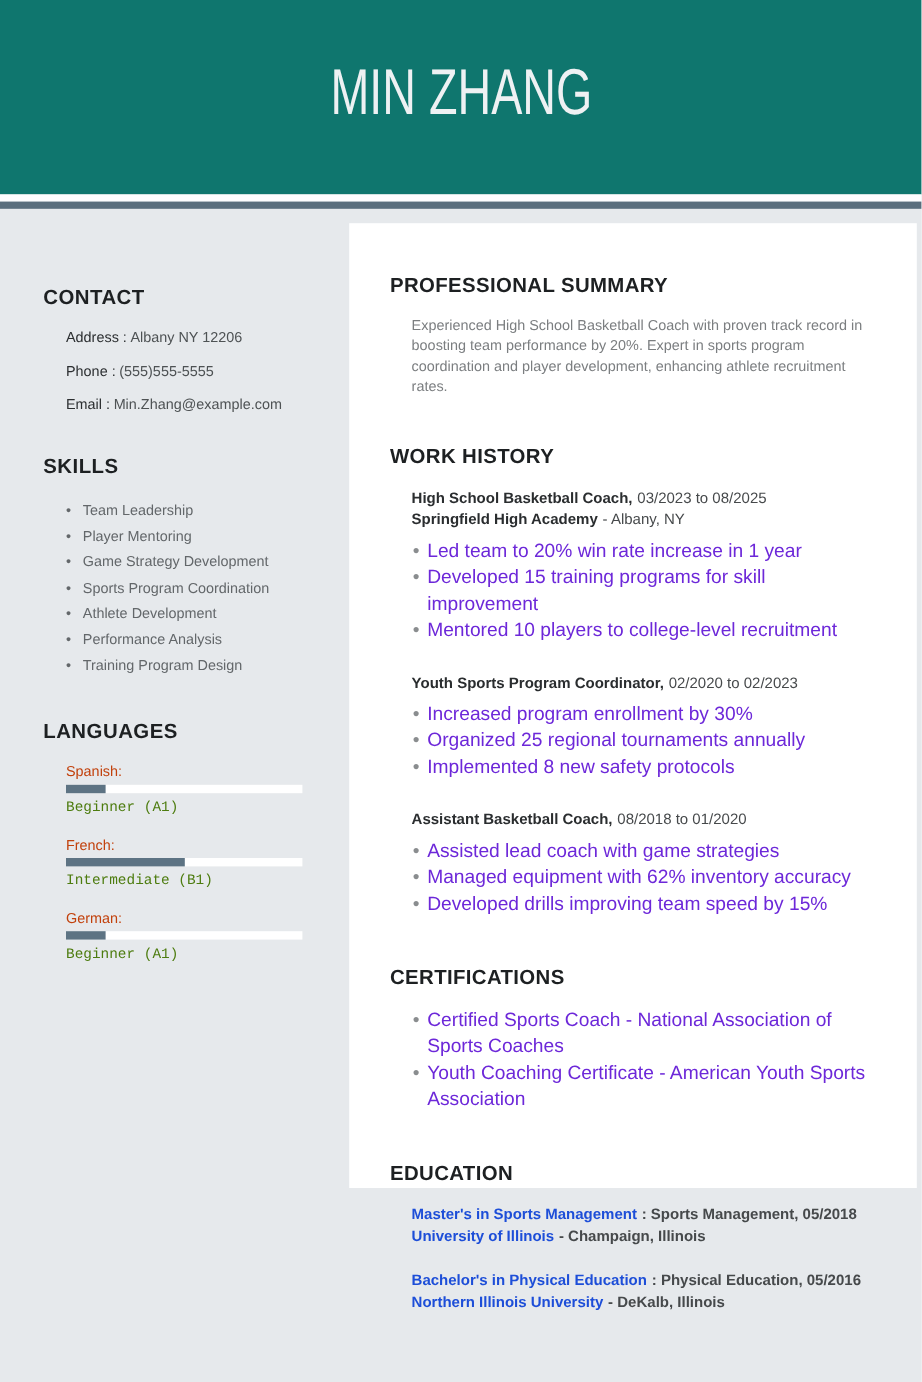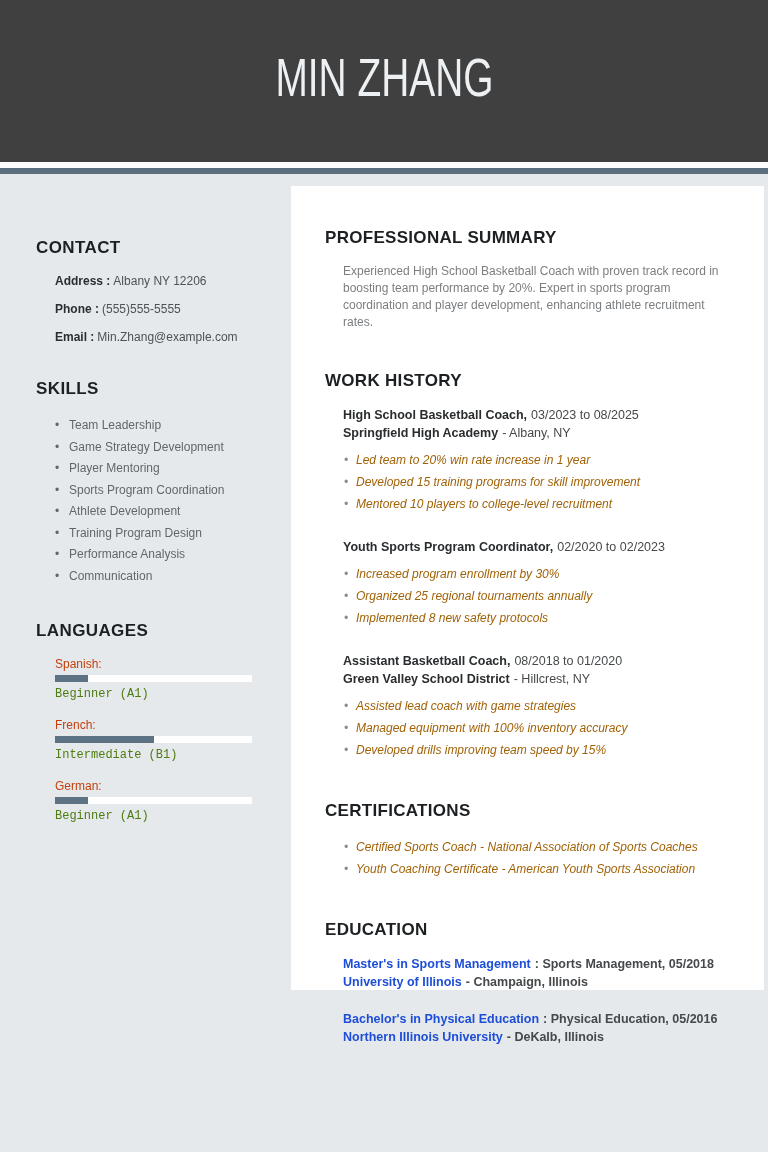--- a/index.html
+++ b/index.html
@@ -5,42 +5,42 @@
   html,body { margin:0; padding:0; }
   .page {
     position:relative; width:768px; height:1152px;
     background:#e6e9ec; overflow:hidden;
     font-family:"Liberation Sans", sans-serif;
     -webkit-font-smoothing:antialiased;
   }
   
   .header {
     position:absolute; top:0; left:0; width:768px; height:162px;
-    background:#404040; display:flex; align-items:center; justify-content:center;
+    background:#0f766e; display:flex; align-items:center; justify-content:center;
   }
   .name {
     margin-top:-8px;
     font-size:54px; font-weight:400; color:#eef1f3;
     letter-spacing:0px; transform:scaleX(0.72); transform-origin:center;
     white-space:nowrap;
   }
   .stripe-white { position:absolute; top:162px; left:0; width:768px; height:6px; background:#fdfdfe; }
   .stripe-slate { position:absolute; top:168px; left:0; width:768px; height:6px; background:#5a6e7d; }
 
   
   .sidebar {
     position:absolute; left:0; top:180px; width:291px; height:978px;
     box-sizing:border-box; padding:58px 18px 0 36px;
   }
   .side-heading {
     font-size:17px; font-weight:700; color:#1d2022;
     letter-spacing:0.4px; margin:0 0 16px 0;
   }
   .contact-row { margin:0 0 13px 19px; font-size:12px; line-height:15px; }
-  .contact-label { font-weight:700; color:#2b2e30; }
+  .contact-label { font-weight:400; color:#2b2e30; }
   .contact-value { color:#4e5254; margin-left:3px; }
 
   .section-gap { margin-top:34px; }
 
   .skill-list { list-style:none; margin:0 0 0 19px; padding:0; }
   .skill-item {
     position:relative; padding-left:14px; font-size:12px; color:#63676a;
     line-height:21.5px;
   }
   .skill-item::before { content:"•"; position:absolute; left:0; color:#63676a; }
@@ -65,23 +65,22 @@
     line-height:17px;
   }
   .main-section { margin-bottom:40px; }
 
   .job { margin:0 0 23px 18px; }
   .job-line { font-size:12.5px; line-height:18px; }
   .job-title, .job-company { font-weight:700; color:#2a2d2f; }
   .job-dates, .job-location { color:#46494b; margin-left:4px; font-weight:400; }
   .bullet-list { list-style:none; margin:7px 0 0 0; padding:0; }
   .bullet-item {
-    position:relative; padding-left:13px; font-size:12px; color:#a16207;
+    position:relative; padding-left:13px; font-size:16px; color:#6d28d9;
     line-height:22px;
-    font-style:italic;
   }
   .bullet-item::before { content:"•"; position:absolute; left:1px; color:#8a8d8f; }
 
   .cert-list { list-style:none; margin:4px 0 0 18px; padding:0; }
 
   .edu-entry { margin:0 0 19px 18px; font-size:12.5px; line-height:18px; }
   .edu-degree, .edu-school { font-weight:700; color:#1d4ed8; }
   .edu-program, .edu-location { color:#46494b; margin-left:4px; font-weight:700; }
 </style>
 </head>
@@ -119,24 +118,23 @@
         <div class="job-line"><span class="job-title">Youth Sports Program Coordinator,</span><span class="job-dates">02/2020 to 02/2023</span></div>
         <ul class="bullet-list">
           <li class="bullet-item">Increased program enrollment by 30%</li>
           <li class="bullet-item">Organized 25 regional tournaments annually</li>
           <li class="bullet-item">Implemented 8 new safety protocols</li>
         </ul>
       </div>
 
       <div class="job">
         <div class="job-line"><span class="job-title">Assistant Basketball Coach,</span><span class="job-dates">08/2018 to 01/2020</span></div>
-        <div class="job-line"><span class="job-company">Green Valley School District</span><span class="job-location">- Hillcrest, NY</span></div>
         <ul class="bullet-list">
           <li class="bullet-item">Assisted lead coach with game strategies</li>
-          <li class="bullet-item">Managed equipment with 100% inventory accuracy</li>
+          <li class="bullet-item">Managed equipment with 62% inventory accuracy</li>
           <li class="bullet-item">Developed drills improving team speed by 15%</li>
         </ul>
       </div>
     </div>
 
     <div class="main-section">
       <h2 class="main-heading">CERTIFICATIONS</h2>
       <ul class="bullet-list cert-list">
         <li class="bullet-item">Certified Sports Coach - National Association of Sports Coaches</li>
         <li class="bullet-item">Youth Coaching Certificate - American Youth Sports Association</li>
@@ -165,27 +163,26 @@
       <h2 class="side-heading">CONTACT</h2>
       <div class="contact-row"><span class="contact-label">Address :</span><span class="contact-value">Albany NY 12206</span></div>
       <div class="contact-row"><span class="contact-label">Phone :</span><span class="contact-value">(555)555-5555</span></div>
       <div class="contact-row"><span class="contact-label">Email :</span><span class="contact-value">Min.Zhang@example.com</span></div>
     </div>
 
     <div class="section-gap">
       <h2 class="side-heading">SKILLS</h2>
       <ul class="skill-list">
         <li class="skill-item">Team Leadership</li>
+        <li class="skill-item">Player Mentoring</li>
         <li class="skill-item">Game Strategy Development</li>
-        <li class="skill-item">Player Mentoring</li>
         <li class="skill-item">Sports Program Coordination</li>
         <li class="skill-item">Athlete Development</li>
+        <li class="skill-item">Performance Analysis</li>
         <li class="skill-item">Training Program Design</li>
-        <li class="skill-item">Performance Analysis</li>
-        <li class="skill-item">Communication</li>
       </ul>
     </div>
 
     <div class="section-gap">
       <h2 class="side-heading">LANGUAGES</h2>
 
       <div class="lang-item">
         <div class="lang-name">Spanish:</div>
         <div class="lang-bar">
             <div class="lang-fill" style="width: 17%;"></div>

